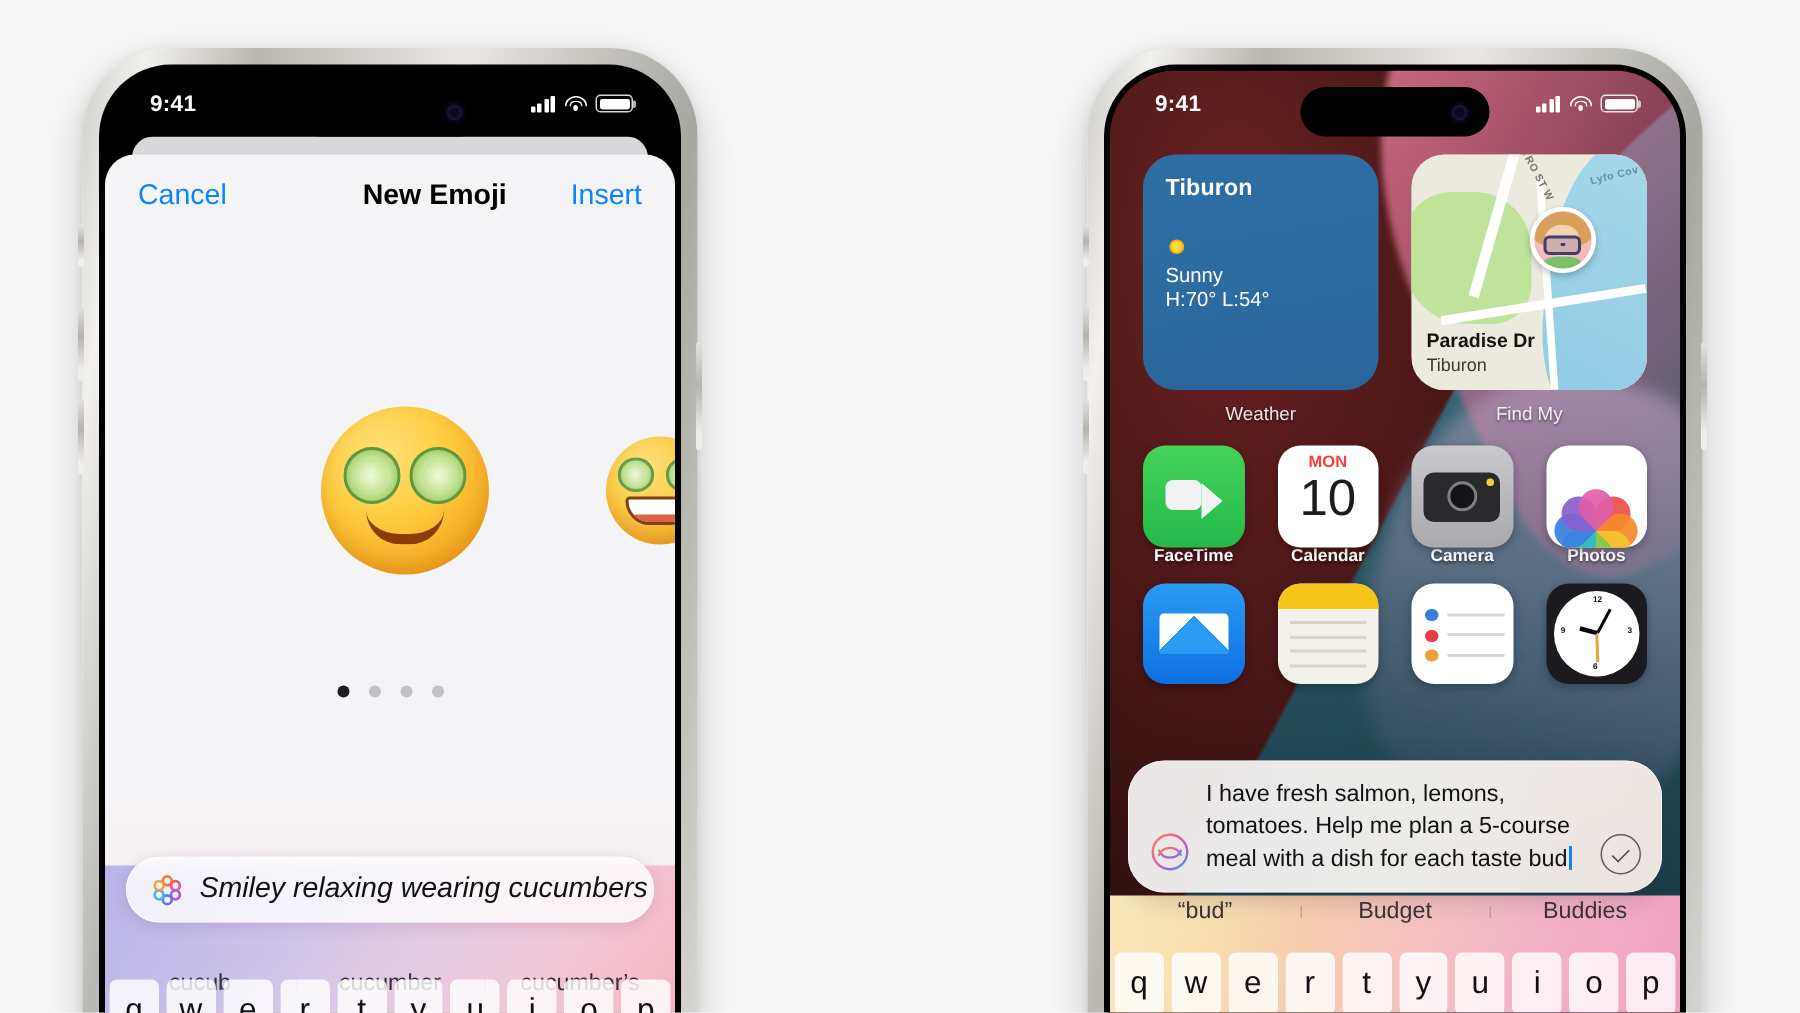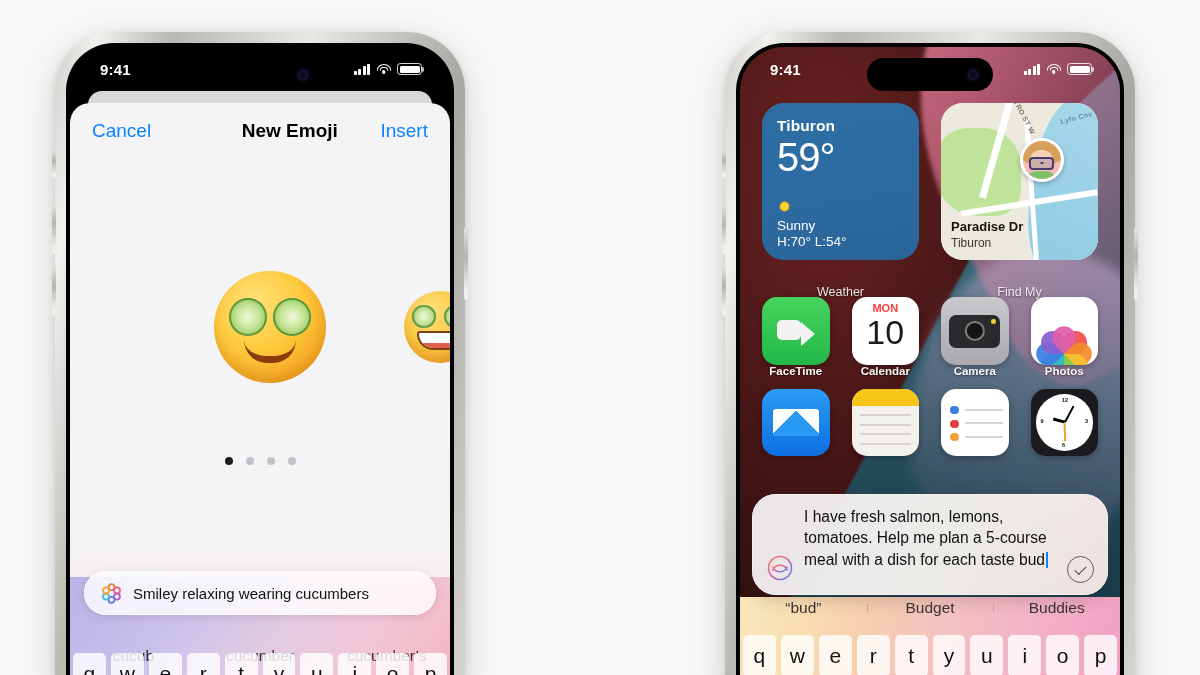--- a/index.html
+++ b/index.html
@@ -142,21 +142,21 @@
 
   
   .prompt-pill {
     position:absolute; left:14px; right:14px; bottom:102px;
     height:44px; border-radius:22px;
     background: rgba(255,255,255,.80);
     box-shadow: 0 2px 10px rgba(120,60,90,.18), inset 0 0 0 .5px rgba(255,255,255,.9);
     display:flex; align-items:center; gap:10px; padding:0 16px;
     backdrop-filter: blur(9px);
   }
-  .prompt-pill .ptxt { font-size:15px; color:#111; white-space:nowrap; }
+  .prompt-pill .ptxt { font-size:19px; color:#111; white-space:nowrap;font-style:italic; }
 
   .genmoji-icon { width:23px; height:23px; flex:0 0 auto; position:relative; }
 
   
   .sugg {
     position:absolute; left:0; right:0; bottom:68px; height:34px;
     display:flex; align-items:center;
   }
   .sugg .s { flex:1 1 0; text-align:center; font-size:15.5px; color:#2f2f35; position:relative;margin-top:47px; }
   .sugg .s + .s:before {
@@ -191,21 +191,21 @@
     background: linear-gradient(150deg, rgba(236,130,160,.85), rgba(190,90,130,.5) 60%, rgba(120,50,80,0) 100%);
     transform: rotate(-26deg); border-radius: 50% 18% 42% 20%; filter: blur(2px); }
   .wp-lilac { position:absolute; left:46%; top:30%; width:64%; height:46%;
     background: linear-gradient(180deg, rgba(195,170,205,.55), rgba(120,90,130,.1));
     transform: rotate(18deg); border-radius: 45%; filter: blur(6px); }
 
   .home { position:absolute; inset:0; padding: 0 22px; }
   .widget-row { position:absolute; top:56px; left:22px; right:22px; display:flex; gap:22px; }
   .wcol { flex:1 1 0; }
   .widget { width:100%; aspect-ratio:1/1; border-radius:22px; overflow:hidden; position:relative; }
-  .w-label { text-align:center; color:rgba(255,255,255,.88); font-size:12.5px; margin-top:25px;
+  .w-label { text-align:center; color:rgba(255,255,255,.88); font-size:12.5px; margin-top:9px;
              text-shadow:0 1px 2px rgba(0,0,0,.5); }
   .w-weather { background: linear-gradient(170deg,#2f6ea3 0%, #2d6ca2 40%, #2a659a 100%); padding:14px 15px; color:#fff; }
   .w-weather .city { font-size:15.5px; font-weight:bold; letter-spacing:.1px; }
   .w-weather .temp { font-size:40px; font-weight:300; line-height:1; margin-top:2px; letter-spacing:-1px; }
   .w-weather .sunicon { margin-top:22px; width:15px; height:15px; position:relative; }
   .w-weather .sunicon:before { content:""; position:absolute; left:4px; top:4px; width:7px; height:7px;
      border-radius:50%; background:#ffd83d; box-shadow:0 0 0 1.4px #ffb300; }
   .w-weather .cond { font-size:13.5px; margin-top:4px; }
   .w-weather .hl { font-size:13.5px; margin-top:1px; }
 
@@ -276,21 +276,21 @@
   .ic-clock .dial { position:absolute; left:8%; top:8%; right:8%; bottom:8%; border-radius:50%; background:#fff; }
   .ic-clock .hand { position:absolute; left:50%; bottom:50%; background:#000; transform-origin:50% 100%; }
   .ic-clock .hr { width:2.5px; height:22%; transform:rotate(-75deg); }
   .ic-clock .mn { width:2px; height:32%; transform:rotate(28deg); }
   .ic-clock .sc { width:1.5px; height:34%; background:#e8a33d; transform:rotate(178deg); }
   .ic-clock .num { position:absolute; font-size:5.5px; color:#111; font-weight:bold; }
 
   
   .siri-bubble {
     position:absolute; left:12px; right:12px; bottom:122px;
-    border-radius:24px; padding:12px 52px 25px 52px;
+    border-radius:24px; padding:12px 52px 12px 52px;
     background: linear-gradient(110deg, rgba(248,246,248,.93) 0%, rgba(252,248,243,.93) 55%, rgba(253,240,236,.93) 100%);
     box-shadow:0 4px 18px rgba(60,30,40,.22), inset 0 0 0 .5px rgba(255,255,255,.85);
     backdrop-filter: blur(14px);
   }
   .siri-bubble .line { font-size:15.6px; line-height:21.5px; color:#111; white-space:nowrap; }
   .siri-bubble .caret { display:inline-block; width:2px; height:16px; background:#0b84ff;
     vertical-align:-3px; margin-left:1px; }
   .siri-icon { position:absolute; left:15px; bottom:14px; width:26px; height:26px; }
   .siri-send { position:absolute; right:14px; bottom:12px; width:27px; height:27px; border-radius:50%;
     border:1.6px solid #5e5a60; display:flex; align-items:center; justify-content:center; }
@@ -470,21 +470,20 @@
               </div>
           </div>
         </div>
 
         <div class="home">
 
           <div class="widget-row">
             <div class="wcol">
               <div class="widget w-weather">
                 <div class="city">Tiburon</div>
-                <div class="temp">59°</div>
                 <div class="sunicon"></div>
                 <div class="cond">Sunny</div>
                 <div class="hl">H:70° L:54°</div>
               </div>
               <div class="w-label">Weather</div>
             </div>
 
             <div class="wcol">
               <div class="widget w-map">
                 <div class="land"></div>

